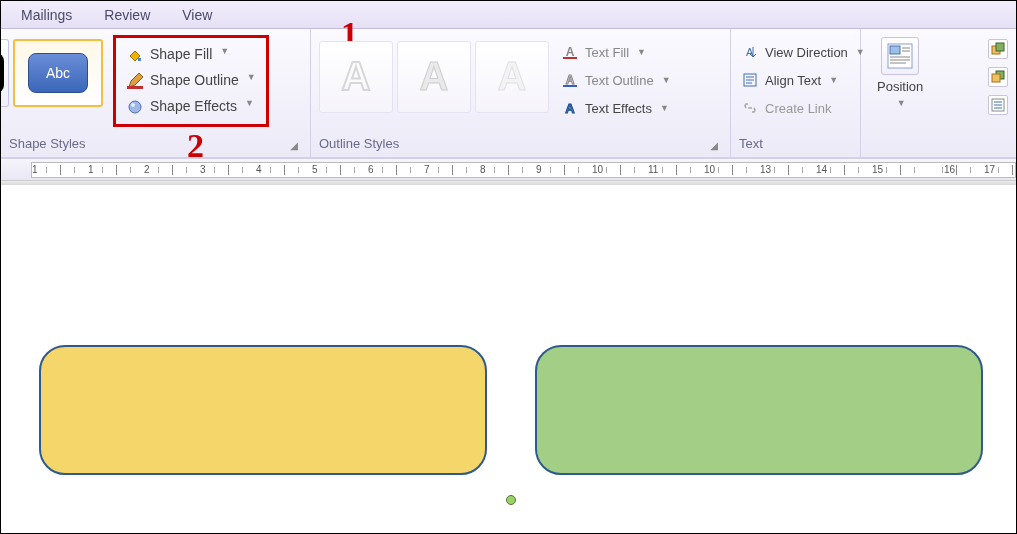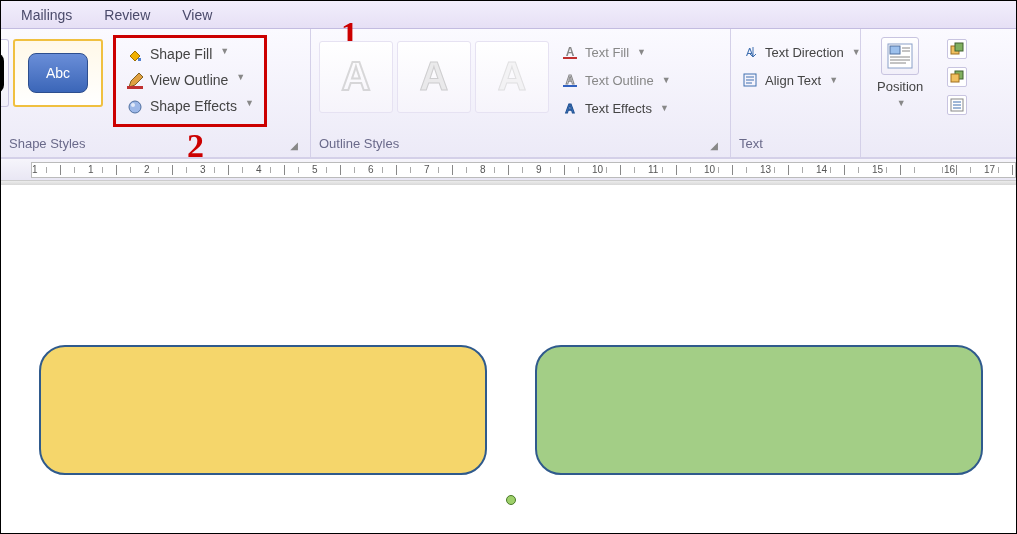--- a/index.html
+++ b/index.html
@@ -245,21 +245,21 @@
           <span>Shape Fill</span>
           <span class="dd">▼</span>
         </div>
         <div class="shape-btn">
           <span class="mini-icon">
             <svg width="16" height="16" viewBox="0 0 16 16">
                 <path d="M2 14 L4 8 L12 0 L16 4 L8 12 Z" fill="#e0a040" stroke="#806020"></path>
                 <rect x="0" y="13" width="16" height="3" fill="#c03030"></rect>
               </svg>
           </span>
-          <span>View Outline</span>
+          <span>Shape Outline</span>
           <span class="dd">▼</span>
         </div>
         <div class="shape-btn">
           <span class="mini-icon">
             <svg width="16" height="16" viewBox="0 0 16 16">
                 <circle cx="8" cy="8" r="6" fill="#9db8e8" stroke="#5070a0"></circle>
                 <ellipse cx="6" cy="6" rx="2" ry="2" fill="#fff" opacity=".7"></ellipse>
               </svg>
           </span>
           <span>Shape Effects</span>
@@ -333,42 +333,50 @@
   <div class="group" style="width:130px;">
     <div class="group-content">
       <div class="text-col">
         <div class="text-btn">
           <span class="mini-icon">
             <svg width="16" height="16">
                 <text x="4" y="12" font-size="11" fill="#4070b0">A</text>
                 <path d="M11 3 L11 13 M8 10 L11 13 L14 10" stroke="#4070b0" fill="none"></path>
               </svg>
           </span>
-          <span>Text Direction</span>
+          <span>View Direction</span>
           <span class="dd">▼</span>
         </div>
         <div class="text-btn">
           <span class="mini-icon">
             <svg width="16" height="16">
                 <rect x="2" y="2" width="12" height="12" fill="none" stroke="#4070b0"></rect>
                 <line x1="4" y1="5" x2="12" y2="5" stroke="#4070b0"></line>
                 <line x1="4" y1="8" x2="12" y2="8" stroke="#4070b0"></line>
                 <line x1="4" y1="11" x2="10" y2="11" stroke="#4070b0"></line>
               </svg>
           </span>
           <span>Align Text</span>
           <span class="dd">▼</span>
         </div>
+        <div class="text-btn disabled">
+          <span class="mini-icon">
+            <svg width="16" height="16">
+                <path d="M4 8 a3 3 0 0 1 0 -4 l2 0 M12 8 a3 3 0 0 1 0 4 l-2 0 M6 8 L10 8" stroke="#aaa" fill="none" stroke-width="1.5"></path>
+              </svg>
+          </span>
+          <span>Create Link</span>
+        </div>
       </div>
     </div>
     <div class="group-label">Text</div>
   </div>
 
   <div class="group" style="border-right:none; flex:1;">
-    <div class="group-content" style="gap:12px;">
+    <div class="group-content" style="gap:12px;justify-content:space-between;">
       <div class="big-btn">
         <div class="big-icon">
           <svg width="28" height="28">
               <rect x="2" y="2" width="24" height="24" fill="#fff" stroke="#8aa0c8"></rect>
               <rect x="4" y="4" width="10" height="8" fill="#9cc0ec" stroke="#5070a0"></rect>
               <line x1="16" y1="6" x2="24" y2="6" stroke="#888"></line>
               <line x1="16" y1="9" x2="24" y2="9" stroke="#888"></line>
               <line x1="4" y1="15" x2="24" y2="15" stroke="#888"></line>
               <line x1="4" y1="18" x2="24" y2="18" stroke="#888"></line>
               <line x1="4" y1="21" x2="20" y2="21" stroke="#888"></line>

